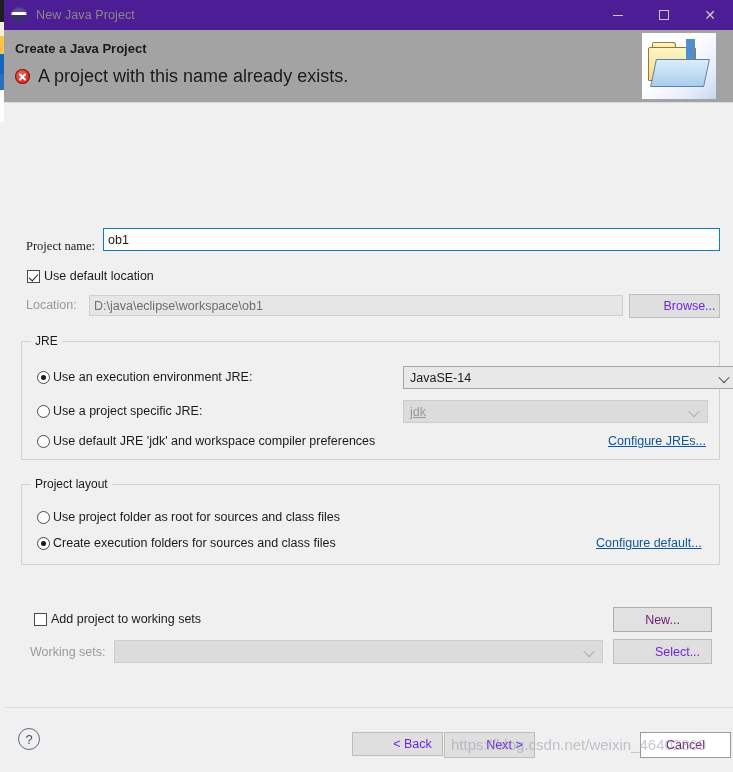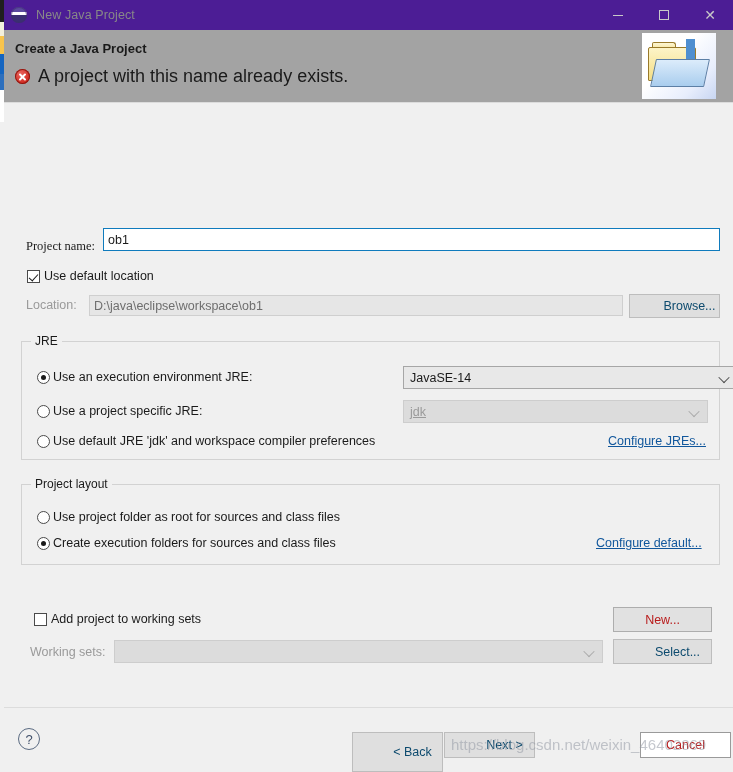--- a/index.html
+++ b/index.html
@@ -274,24 +274,24 @@
   .btn {
     position: absolute;
     box-sizing: border-box;
     display: flex;
     align-items: center;
     justify-content: center;
     font-family: "Liberation Sans", sans-serif;
     font-size: 12.5px;
     background: #e1e1e1;
     border: 1px solid #adadad;
-    color: #b91c1c;
+    color: #701a75;
     user-select: none;
   }
-  .btn.disabled { color: #0c4a6e; border-color: #bdbdbd; background: #dfdfdf; padding-left: 30px; }
+  .btn.disabled { color: #6d28d9; border-color: #bdbdbd; background: #dfdfdf; padding-left: 30px; }
   .btn.primary  { background: #ffffff; border-color: #9a9a9a; }
 
   .link {
     position: absolute;
     font-size: 12.5px;
     color: #11579c;
     text-decoration: underline;
     cursor: pointer;
   }
 
@@ -426,21 +426,21 @@
       <span></span>
       <span class="chev"></span>
     </div>
     <div class="btn disabled" style="left:609px; top:536px; width:99px; height:25px;">Select...</div>
 
   </div>
 
   <div id="footer">
     <div id="help-icon">?</div>
 
-    <div class="btn disabled" style="left:348px; top:24px; width:91px; height:40px;">&lt; Back</div>
+    <div class="btn disabled" style="left:348px; top:24px; width:91px; height:24px;">&lt; Back</div>
     <div class="btn disabled" style="left:440px; top:24px; width:91px; height:26px;">Next &gt;</div>
     <div class="btn disabled" style="left:540px; top:31px; width:79px; height:26px;margin-top:42px;">Finish</div>
     <div class="btn primary" style="left:636px; top:24px; width:91px; height:26px;">Cancel</div>
   </div>
 
 </div>
 
 <div id="watermark">https://blog.csdn.net/weixin_46402869</div>
 
 </body></html>

